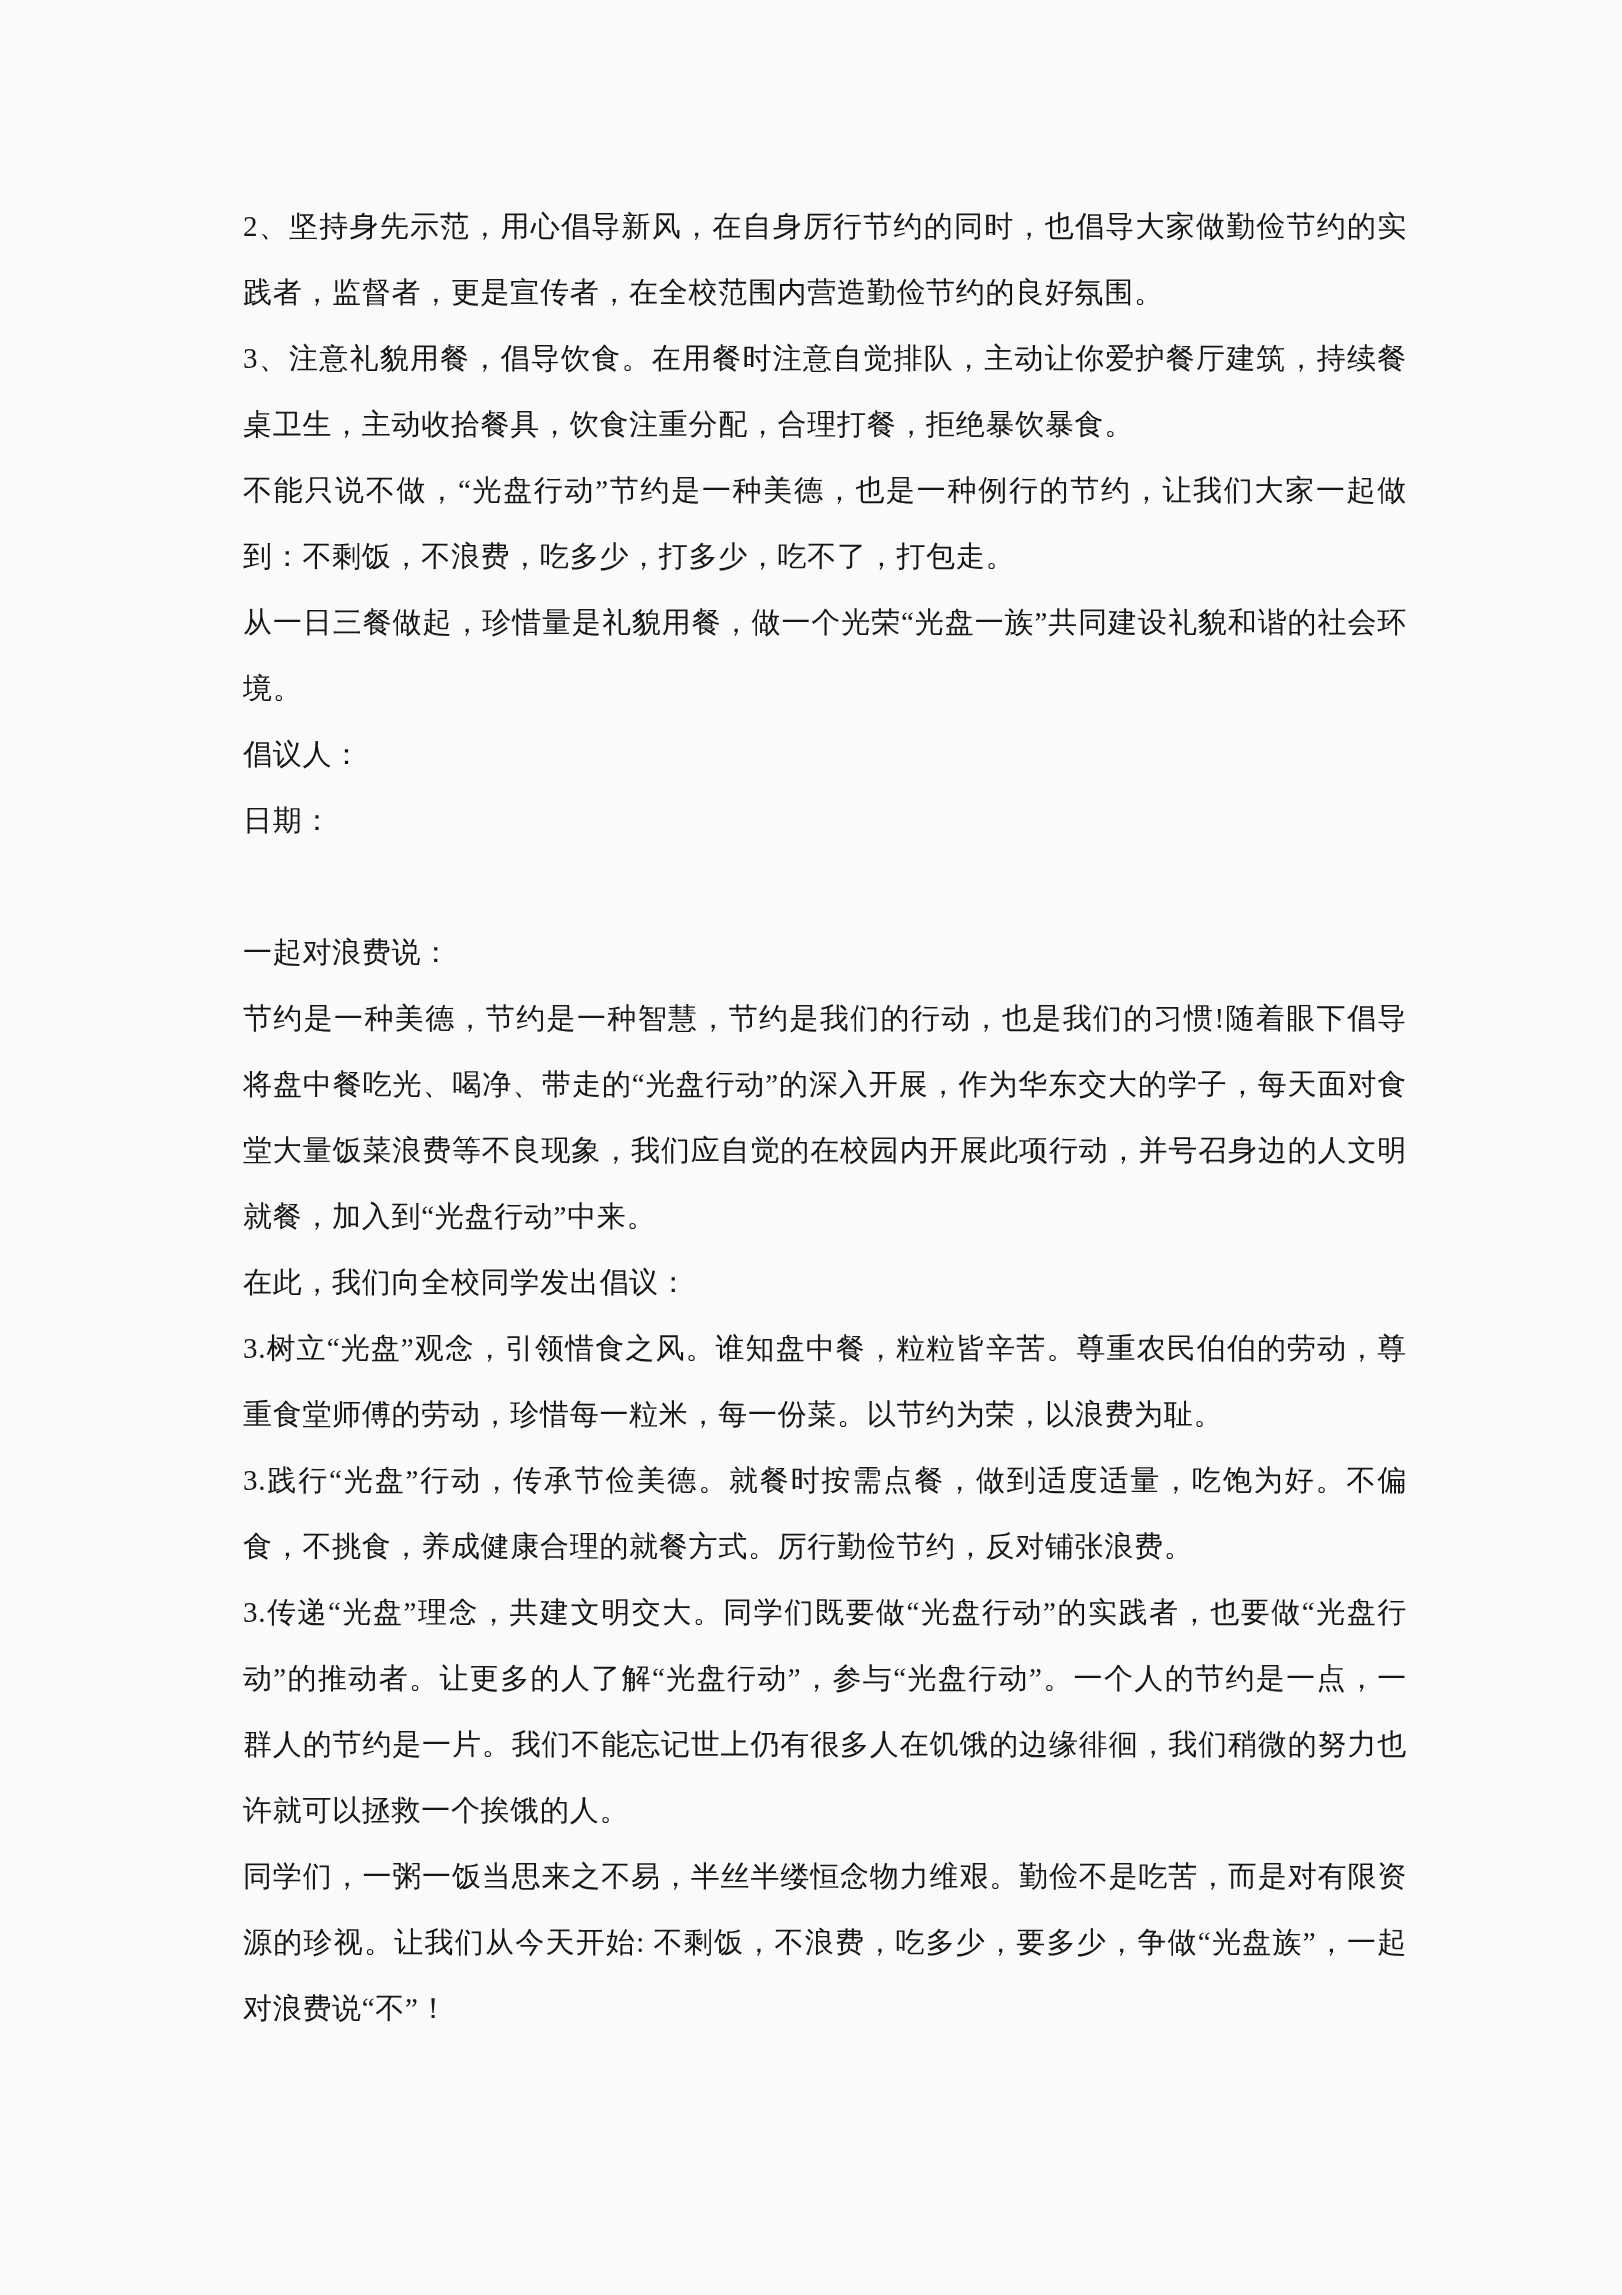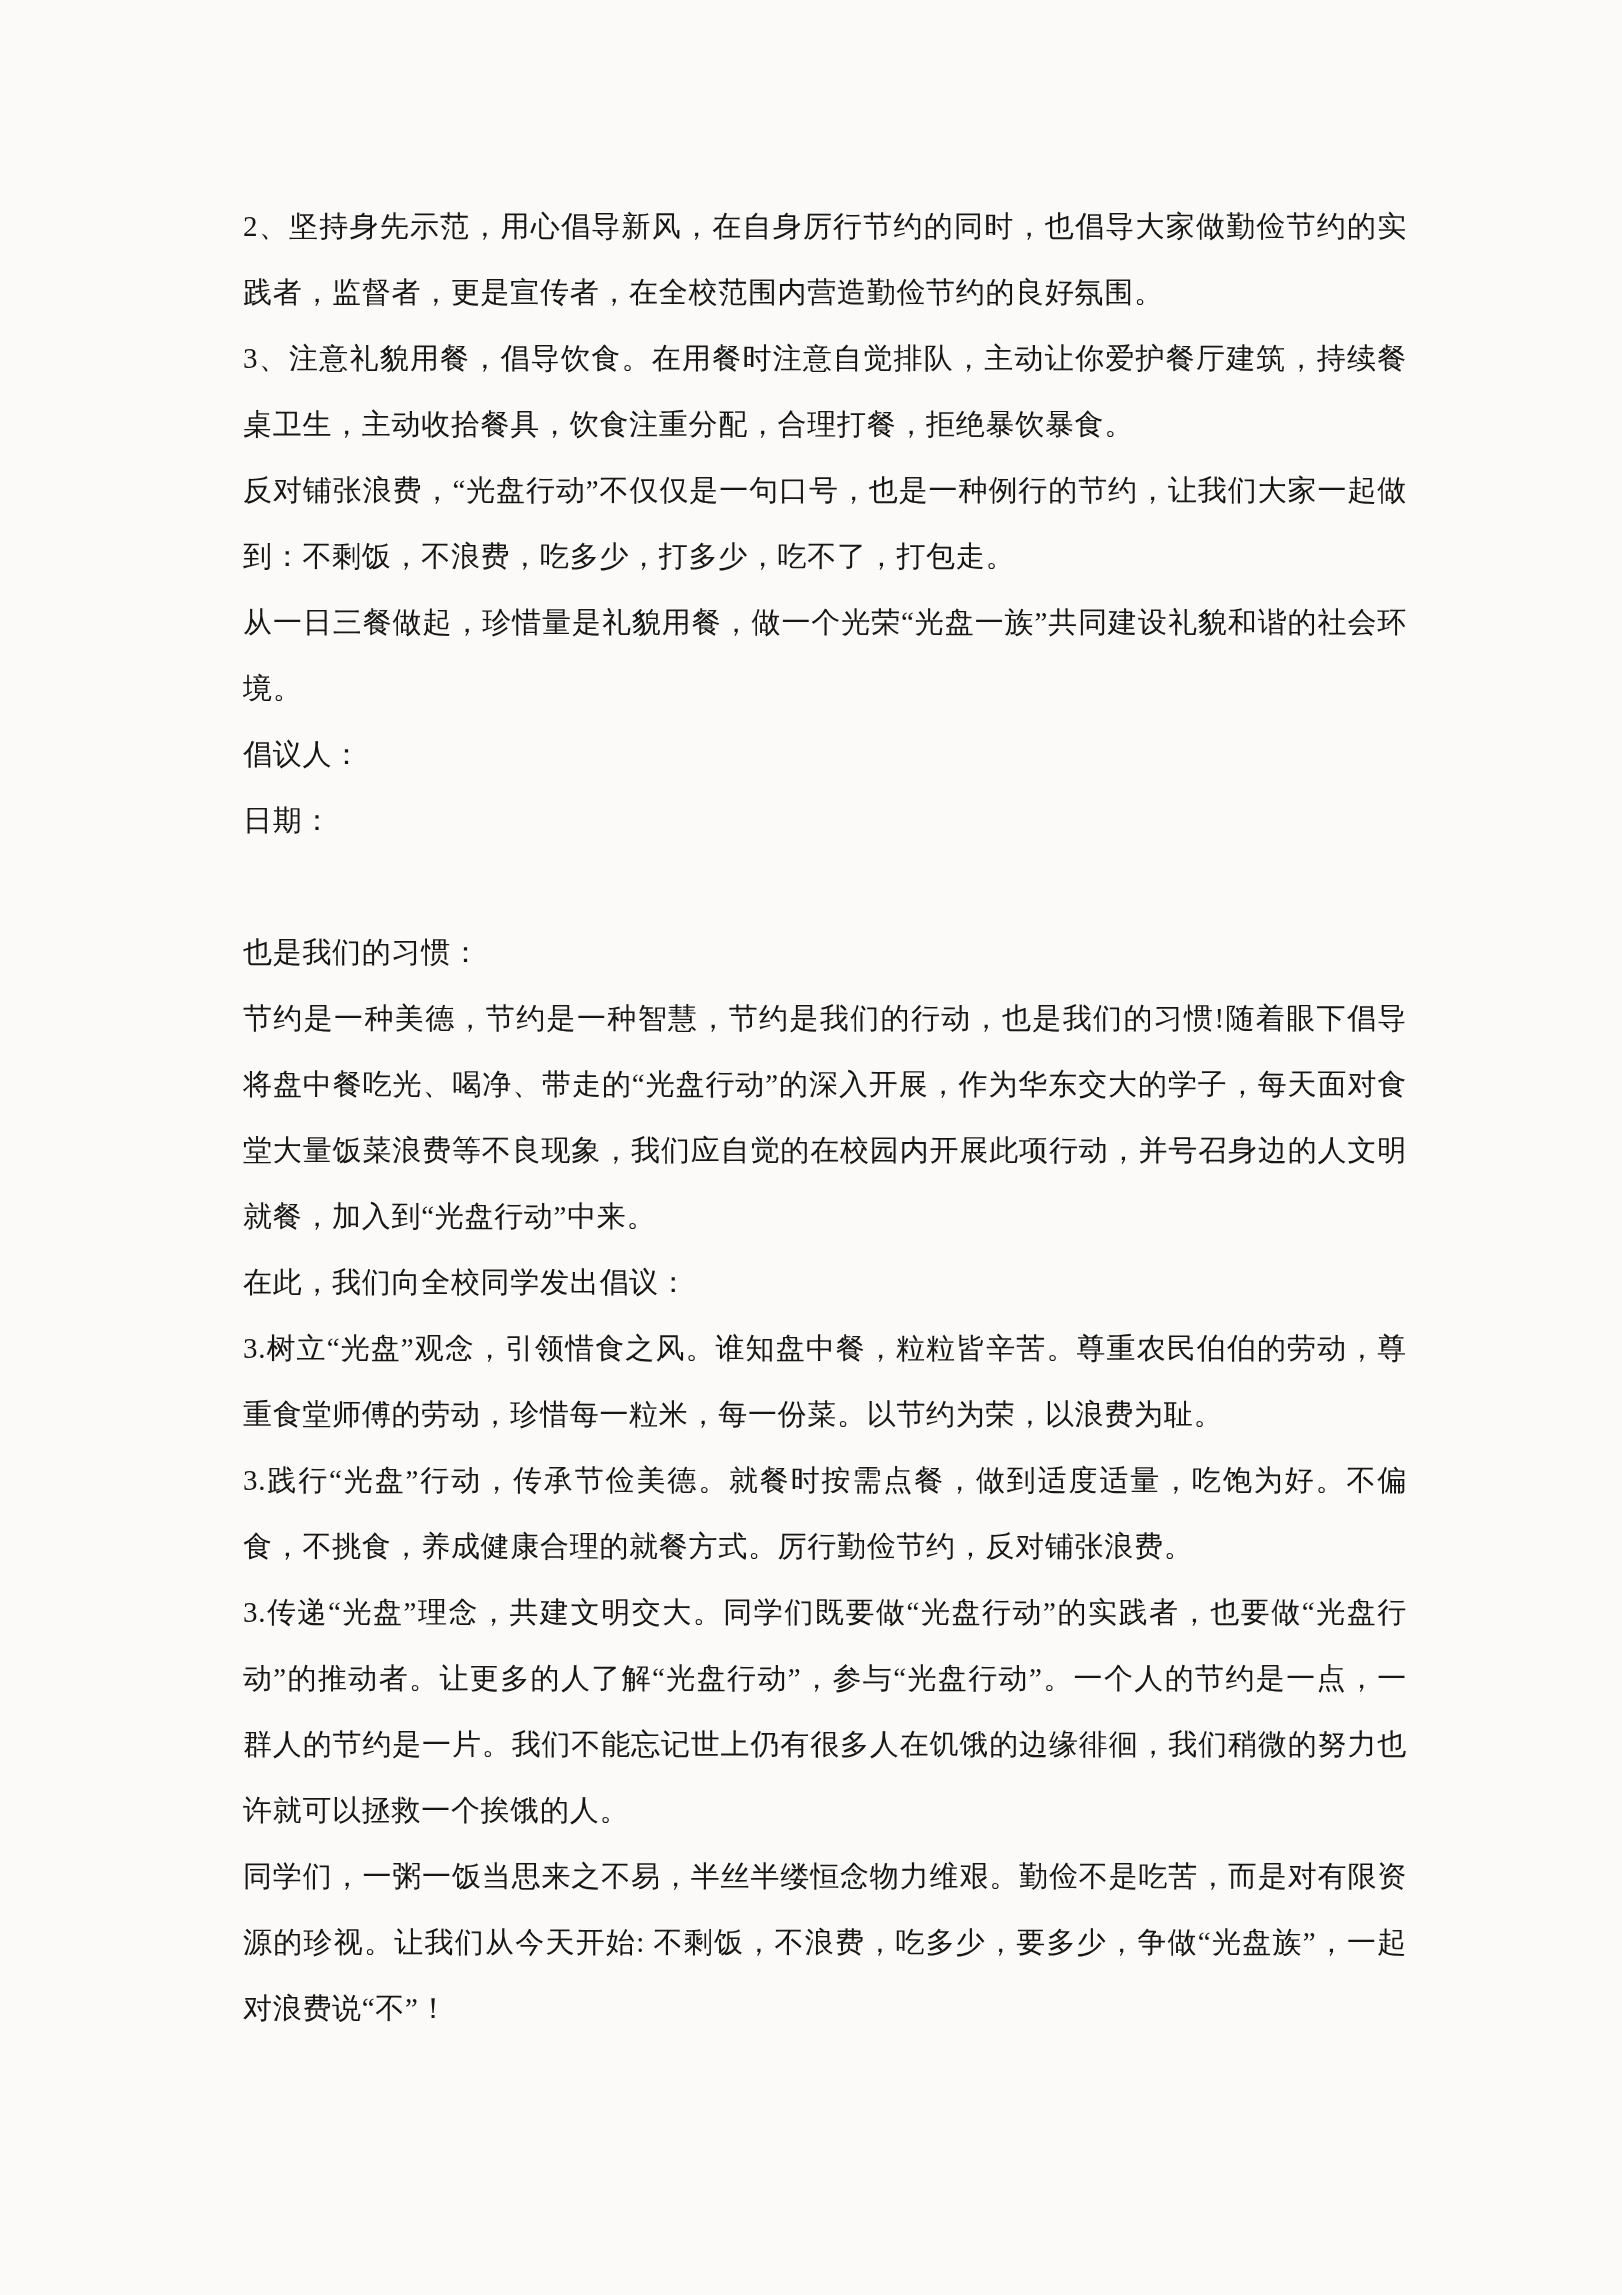--- a/index.html
+++ b/index.html
@@ -32,26 +32,26 @@
     height: 66px;
   }
 </style>
 </head>
 <body>
 
 <div class="page">
   <div class="doc">
     <p>2、坚持身先示范，用心倡导新风，在自身厉行节约的同时，也倡导大家做勤俭节约的实践者，监督者，更是宣传者，在全校范围内营造勤俭节约的良好氛围。</p>
     <p>3、注意礼貌用餐，倡导饮食。在用餐时注意自觉排队，主动让你爱护餐厅建筑，持续餐桌卫生，主动收拾餐具，饮食注重分配，合理打餐，拒绝暴饮暴食。</p>
-    <p>反对铺张浪费，“光盘行动”不仅仅是一句口号，也是一种例行的节约，让我们大家一起做到：不剩饭，不浪费，吃多少，打多少，吃不了，打包走。</p>
+    <p>不能只说不做，“光盘行动”节约是一种美德，也是一种例行的节约，让我们大家一起做到：不剩饭，不浪费，吃多少，打多少，吃不了，打包走。</p>
     <p>从一日三餐做起，珍惜量是礼貌用餐，做一个光荣“光盘一族”共同建设礼貌和谐的社会环境。</p>
     <p>倡议人：</p>
     <p>日期：</p>
     <div class="blank-line"></div>
-    <p>也是我们的习惯：</p>
+    <p>一起对浪费说：</p>
     <p>节约是一种美德，节约是一种智慧，节约是我们的行动，也是我们的习惯!随着眼下倡导将盘中餐吃光、喝净、带走的“光盘行动”的深入开展，作为华东交大的学子，每天面对食堂大量饭菜浪费等不良现象，我们应自觉的在校园内开展此项行动，并号召身边的人文明就餐，加入到“光盘行动”中来。</p>
     <p>在此，我们向全校同学发出倡议：</p>
     <p>3.树立“光盘”观念，引领惜食之风。谁知盘中餐，粒粒皆辛苦。尊重农民伯伯的劳动，尊重食堂师傅的劳动，珍惜每一粒米，每一份菜。以节约为荣，以浪费为耻。</p>
     <p>3.践行“光盘”行动，传承节俭美德。就餐时按需点餐，做到适度适量，吃饱为好。不偏食，不挑食，养成健康合理的就餐方式。厉行勤俭节约，反对铺张浪费。</p>
     <p>3.传递“光盘”理念，共建文明交大。同学们既要做“光盘行动”的实践者，也要做“光盘行动”的推动者。让更多的人了解“光盘行动”，参与“光盘行动”。一个人的节约是一点，一群人的节约是一片。我们不能忘记世上仍有很多人在饥饿的边缘徘徊，我们稍微的努力也许就可以拯救一个挨饿的人。</p>
     <p>同学们，一粥一饭当思来之不易，半丝半缕恒念物力维艰。勤俭不是吃苦，而是对有限资源的珍视。让我们从今天开始: 不剩饭，不浪费，吃多少，要多少，争做“光盘族”，一起对浪费说“不”！</p>
   </div>
 </div>
 
 

